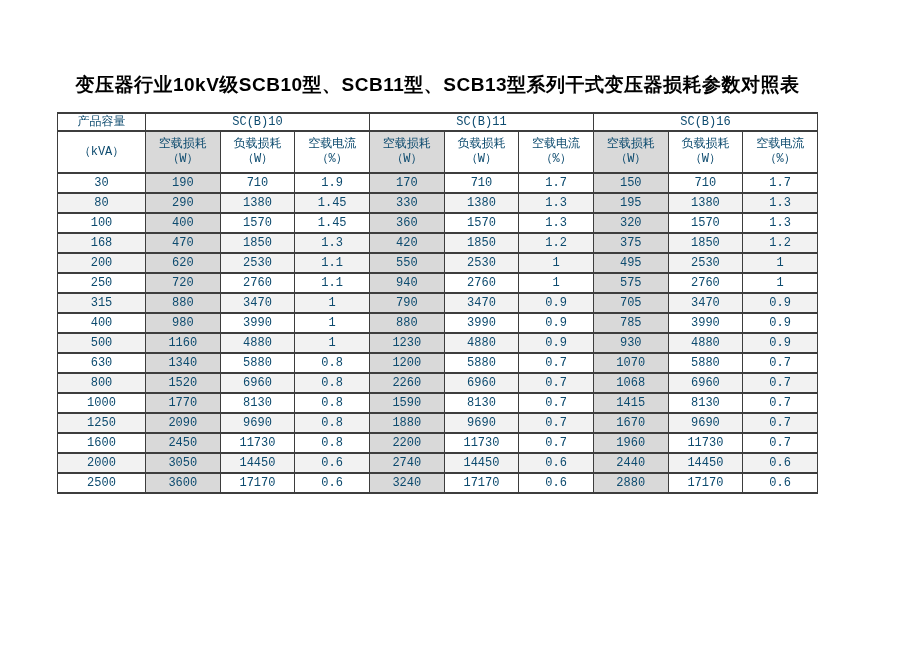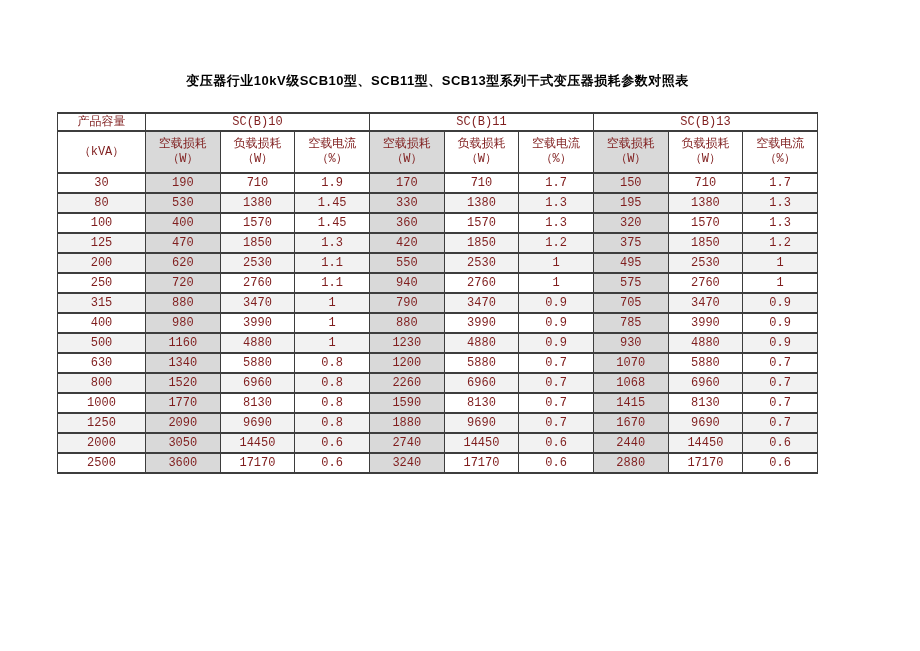--- a/index.html
+++ b/index.html
@@ -15,36 +15,36 @@
     overflow: hidden;
     font-family: "Liberation Sans", sans-serif;
   }
   .title {
     position: absolute;
     top: 72px;
     left: 57px;
     width: 761px;
     text-align: center;
     font-family: "Liberation Sans", sans-serif;
-    font-size: 13px;
+    font-size: 19px;
     font-weight: 600;
     color: #000000;
     letter-spacing: 0.5px;
     white-space: nowrap;
   }
   table.loss-table {
     position: absolute;
     top: 112px;
     left: 57px;
     width: 761px;
     border-collapse: collapse;
     table-layout: fixed;
     font-family: "Liberation Mono", "DejaVu Sans Mono", monospace;
     font-size: 12px;
-    color: #7f1d1d;
+    color: #0c4a6e;
     background: #ffffff;
   }
   table.loss-table th,
   table.loss-table td {
     border-left: 1px solid #3d3d3d;
     border-right: 1px solid #3d3d3d;
     border-top: 2px solid #3d3d3d;
     border-bottom: 2px solid #3d3d3d;
     text-align: center;
     vertical-align: middle;
@@ -99,21 +99,21 @@
         <col>
         <col>
         <col>
         <col>
     </colgroup>
     <thead>
       <tr class="group-row">
         <th>产品容量</th>
         <th colspan="3">SC(B)10</th>
         <th colspan="3">SC(B)11</th>
-        <th colspan="3">SC(B)13</th>
+        <th colspan="3">SC(B)16</th>
       </tr>
       <tr class="sub-row">
         <th>（kVA）</th>
         <th class="noload">空载损耗（W）</th>
         <th>负载损耗（W）</th>
         <th>空载电流（%）</th>
         <th class="noload">空载损耗（W）</th>
         <th>负载损耗（W）</th>
         <th>空载电流（%）</th>
         <th class="noload">空载损耗（W）</th>
@@ -129,21 +129,21 @@
           <td>1.9</td>
           <td class="noload">170</td>
           <td>710</td>
           <td>1.7</td>
           <td class="noload">150</td>
           <td>710</td>
           <td>1.7</td>
         </tr>
         <tr class="band">
           <td>80</td>
-          <td class="noload">530</td>
+          <td class="noload">290</td>
           <td>1380</td>
           <td>1.45</td>
           <td class="noload">330</td>
           <td>1380</td>
           <td>1.3</td>
           <td class="noload">195</td>
           <td>1380</td>
           <td>1.3</td>
         </tr>
         <tr>
@@ -152,21 +152,21 @@
           <td>1570</td>
           <td>1.45</td>
           <td class="noload">360</td>
           <td>1570</td>
           <td>1.3</td>
           <td class="noload">320</td>
           <td>1570</td>
           <td>1.3</td>
         </tr>
         <tr class="band">
-          <td>125</td>
+          <td>168</td>
           <td class="noload">470</td>
           <td>1850</td>
           <td>1.3</td>
           <td class="noload">420</td>
           <td>1850</td>
           <td>1.2</td>
           <td class="noload">375</td>
           <td>1850</td>
           <td>1.2</td>
         </tr>
@@ -271,20 +271,32 @@
           <td class="noload">2090</td>
           <td>9690</td>
           <td>0.8</td>
           <td class="noload">1880</td>
           <td>9690</td>
           <td>0.7</td>
           <td class="noload">1670</td>
           <td>9690</td>
           <td>0.7</td>
         </tr>
+        <tr>
+          <td>1600</td>
+          <td class="noload">2450</td>
+          <td>11730</td>
+          <td>0.8</td>
+          <td class="noload">2200</td>
+          <td>11730</td>
+          <td>0.7</td>
+          <td class="noload">1960</td>
+          <td>11730</td>
+          <td>0.7</td>
+        </tr>
         <tr class="band">
           <td>2000</td>
           <td class="noload">3050</td>
           <td>14450</td>
           <td>0.6</td>
           <td class="noload">2740</td>
           <td>14450</td>
           <td>0.6</td>
           <td class="noload">2440</td>
           <td>14450</td>

